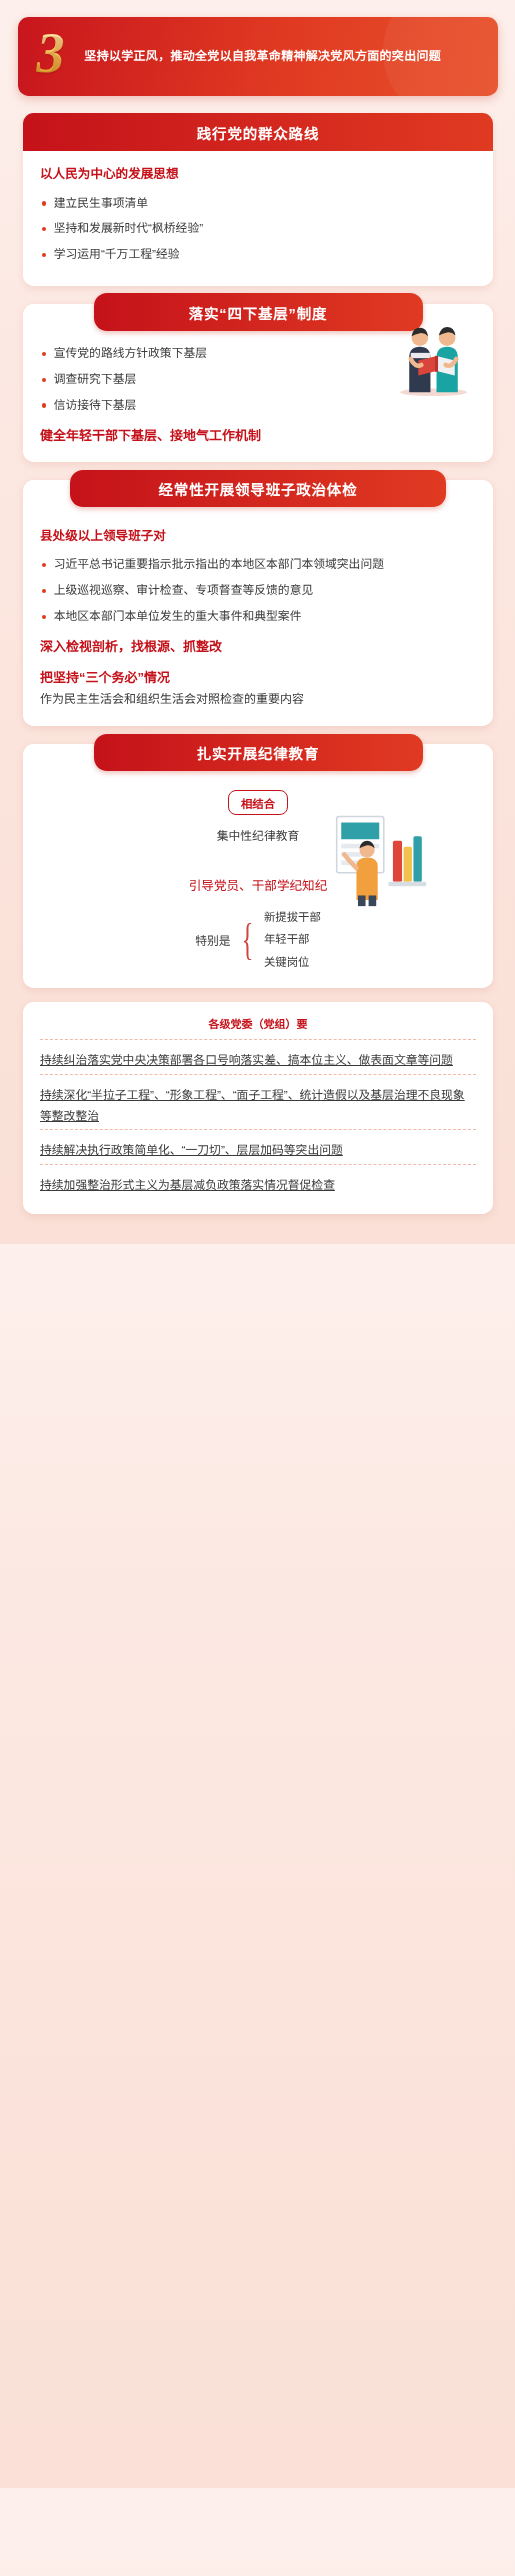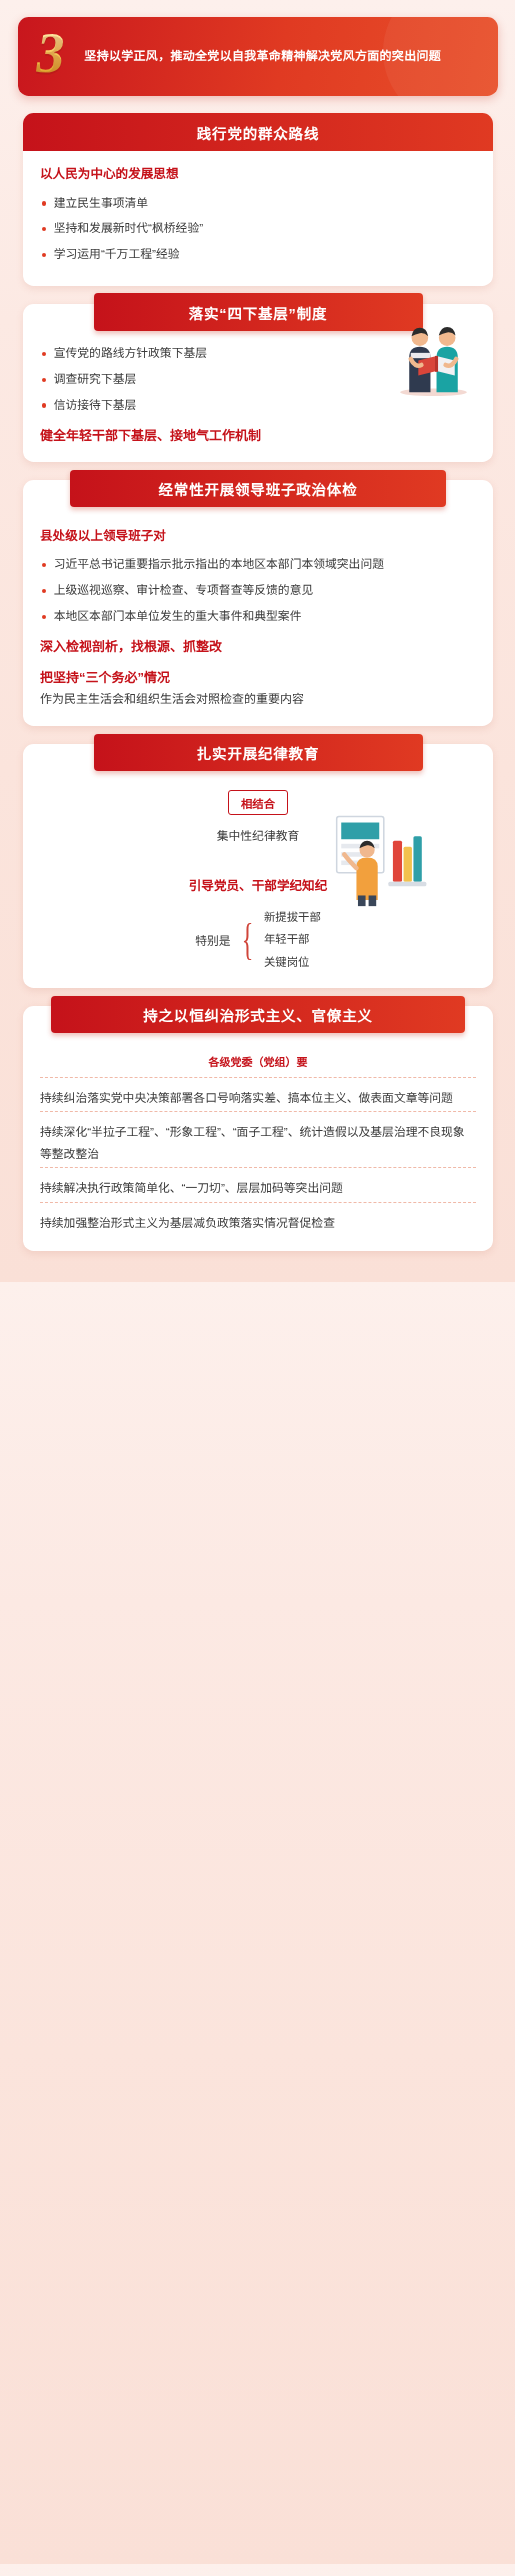--- a/index.html
+++ b/index.html
@@ -70,21 +70,21 @@
     color: #fff;
     font-size: 14.5px;
     font-weight: 700;
     text-align: center;
     padding: 8.4px 7.6px;
     border-radius: 10.7px 10.7px 0 0;
     letter-spacing: 0.8px;
   }
   .card-title.narrow {
     width: 70%;
-    border-radius: 4px;
+    border-radius: 13px;
     top: -10.7px;
     box-shadow: 0 2.3px 5.3px rgba(200,50,30,.3);
   }
   .card-body { padding: 4.6px 17px 0 17px; }
 
   .lead {
     color: #c5121a;
     font-weight: 700;
     font-size: 12.6px;
     margin: 9.1px 0 7.6px 0;
@@ -130,46 +130,47 @@
 
   
   .c4-wrap { text-align: center; padding: 7.6px 17px 0 17px; position: relative; }
   .c4-line { font-size: 11.8px; color: #3a3a3a; margin: 10.7px 0; }
   .pill {
     display: inline-block;
     border: 1.2px solid #c5121a;
     color: #c5121a;
     font-weight: 700;
     font-size: 11.4px;
-    border-radius: 3px;
+    border-radius: 8px;
     padding: 3.8px 12.2px;
     background: #fff;
   }
   .brace-rows { display: flex; align-items: center; justify-content: center; gap: 6.1px; margin-top: 12.2px; }
   .brace-label { font-size: 11.8px; color: #3a3a3a; }
   .brace {
     font-size: 44px;
     color: #d0453a;
     line-height: .9;
     font-family: "Liberation Serif", serif;
     transform: scaleX(.55);
   }
   .brace-items { text-align: left; font-size: 11.4px; line-height: 1.95; color: #3a3a3a; }
   .c4-red {
-    color: #c5121a; font-weight: 700; font-size: 12.6px; margin-top: 32px;
+    color: #c5121a; font-weight: 400; font-size: 12.6px; margin-top: 32px;
   }
   .fig-books { position: absolute; right: 56px; top: 27.4px; width: 114px; height: 98px; }
 
   
   .dash-block {
     border-top: 0.8px dashed #f0b9a8;
     padding: 10px 0 2.3px 0;
     font-size: 11.8px;
     line-height: 1.8;
     color: #3a3a3a;
+    text-decoration: underline;
   }
   .dash-block:first-of-type { border-top: none; padding-top: 3px; }
   .center-red {
     text-align: center;
     color: #c5121a;
     font-weight: 700;
     font-size: 11px;
     margin: 9.1px 0 7.6px 0;
   }
 </style>
@@ -274,21 +275,20 @@
         <span class="brace-items">
           <div>新提拔干部</div>
           <div>年轻干部</div>
           <div>关键岗位</div>
         </span>
       </div>
     </div>
   </div>
 
   <div class="card">
-    <div class="card-title narrow" style="width:88%">持之以恒纠治形式主义、官僚主义</div>
     <div class="card-body" style="margin-top:-4.6px">
       <div class="center-red">各级党委（党组）要</div>
       <div class="dash-block">持续纠治落实党中央决策部署各口号响落实差、搞本位主义、做表面文章等问题</div>
       <div class="dash-block">持续深化“半拉子工程”、“形象工程”、“面子工程”、统计造假以及基层治理不良现象等整改整治</div>
       <div class="dash-block">持续解决执行政策简单化、“一刀切”、层层加码等突出问题</div>
       <div class="dash-block">持续加强整治形式主义为基层减负政策落实情况督促检查</div>
     </div>
   </div>
 
 </div>

